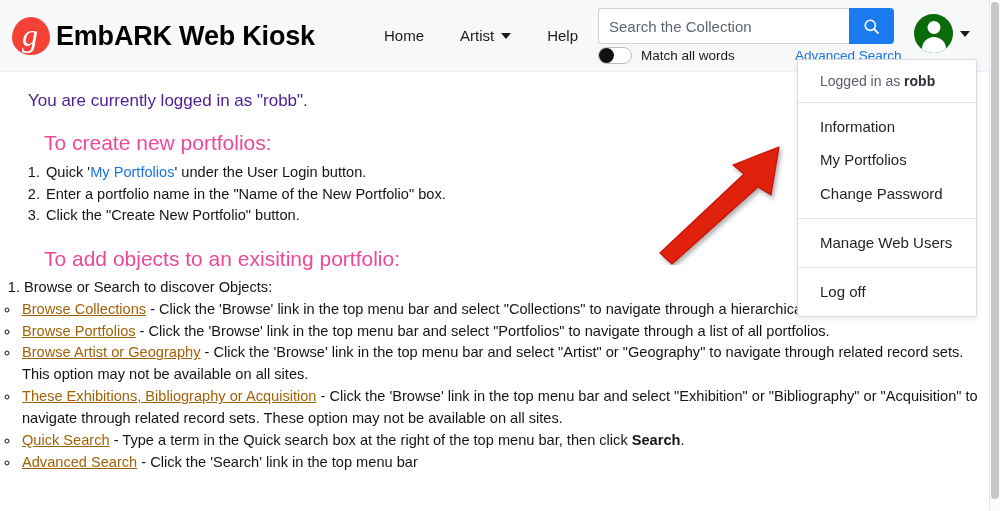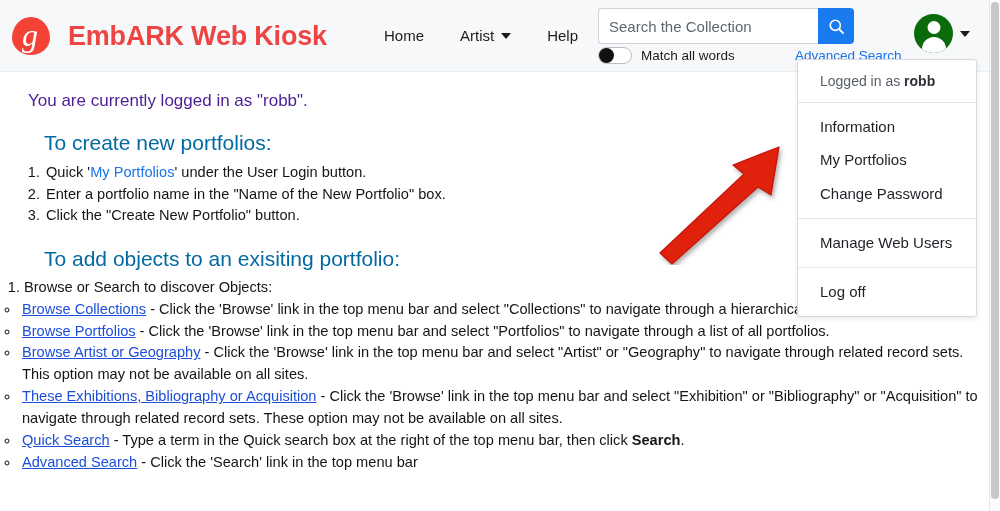--- a/index.html
+++ b/index.html
@@ -48,24 +48,24 @@
     display: flex; align-items: center; justify-content: center;
     color: #ffffff;
     font-family: "Liberation Serif", serif;
     font-size: 32px;
     font-style: italic;
     font-weight: 400;
     line-height: 1;
     padding-bottom: 3px;
   }
   #site-title {
-    margin-left: 16px;
+    margin-left: 4px;
     font-size: 27px;
     font-weight: bold;
-    color: #ef4444;
+    color: #000000;
     letter-spacing: -0.2px;
     white-space: nowrap;
   }
 
   #mainnav {
     position: absolute;
     left: 384px; top: 27px;
     display: flex; align-items: center;
     gap: 36px;
     text-align: center;
@@ -82,21 +82,21 @@
     border-left: 5px solid transparent;
     border-right: 5px solid transparent;
     border-top: 6px solid #1b1b1b;
     display: inline-block;
   }
 
   
   #searchwrap {
     position: absolute;
     left: 598px; top: 8px;
-    width: 256px; height: 36px;
+    width: 296px; height: 36px;
     display: flex;
   }
   #search-input {
     width: 251px; height: 36px;
     border: 1px solid #cfd3d8;
     border-right: none;
     border-radius: 3px 0 0 3px;
     background: #fff;
     font-family: "Liberation Sans", sans-serif;
     font-size: 15px;
@@ -238,21 +238,21 @@
     margin: 0;
     padding: 19px 0 0 28px;
     font-size: 17px;
     color: #4c1d95;
   }
   h2.sect {
     margin: 0;
     padding: 20px 0 0 44px;
     font-size: 21px;
     font-weight: normal;
-    color: #0369a1;
+    color: #ec4899;
   }
   ol.steps {
     margin: 7px 0 0 0;
     padding-left: 44px;
     font-size: 14.6px;
     color: #151515;
     line-height: 1.48;
   }
   ol.steps li { padding-left: 2px; }
   ol.steps a, .bluelink {
@@ -269,21 +269,21 @@
   ul.sublist {
     list-style-type: circle;
     margin: 0 0 0 -26px;
     padding-left: 22px;
     font-size: 14.6px;
     line-height: 1.5;
   }
   ul.sublist > li { margin: 0; padding-left: 2px; }
   .ulink {
     text-decoration: underline;
-    color: #1d4ed8;
+    color: #a16207;
     cursor: pointer;
   }
   .bold { font-weight: bold; }
 
   
   #scrollbar-track {
     position: absolute;
     right: 0; top: 0;
     width: 11px; height: 511px;
     background: #fbfbfb;

